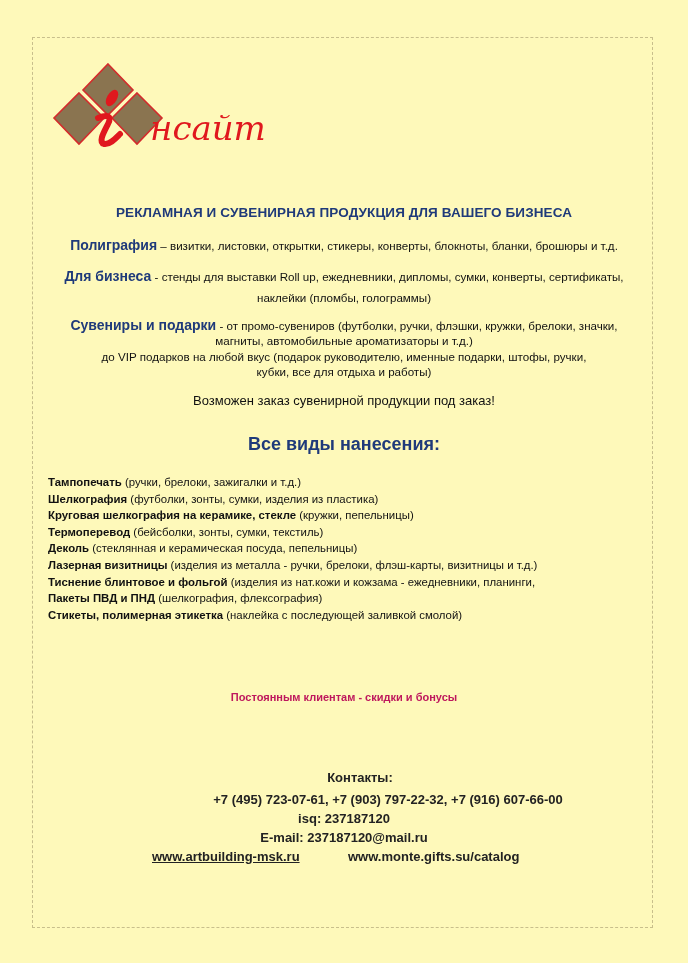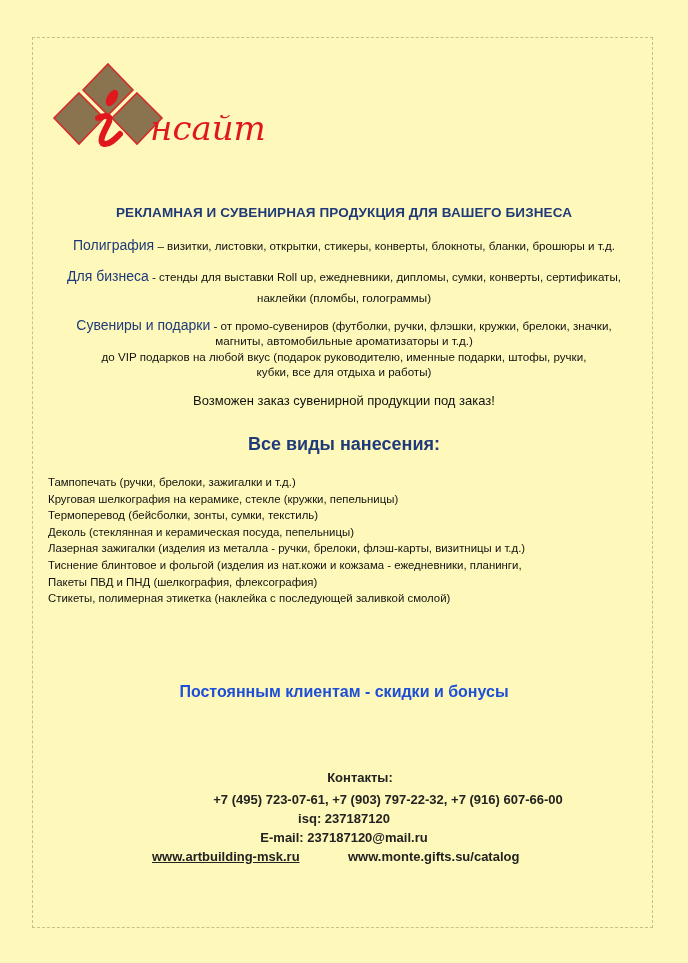--- a/index.html
+++ b/index.html
@@ -10,25 +10,25 @@
   .frame {
     position:absolute; left:32px; top:37px; width:621px; height:891px;
     border:1px dashed #c8bf8c; box-sizing:border-box;
   }
   .logo { position:absolute; left:50px; top:58px; width:230px; height:100px; }
   .abs { position:absolute; white-space:nowrap; }
   .center { left:0; width:688px; text-align:center; }
   .blue { color:#1f3a7a; font-weight:bold; }
   .h1 { top:205px; font-size:13.5px; left:0; width:688px; text-align:center; letter-spacing:0.1px; }
   .line { font-size:11.6px; }
-  .cat { font-size:14px; color:#1f3a7a; font-weight:normal; }
+  .cat { font-size:14px; color:#1f3a7a; font-weight:bold; }
   .list { position:absolute; left:48px; top:474px; font-size:11.4px; line-height:16.6px; }
   .list div { white-space:nowrap; }
-  .list b { font-weight:normal; }
-  .red { color:#1d4ed8; font-weight:bold; font-size:16px; }
+  .list b { font-weight:bold; }
+  .red { color:#be185d; font-weight:bold; font-size:11px;margin-top:8px; }
   .contacts { font-size:13px; font-weight:bold; color:#222; }
   .u { text-decoration:underline; }
 </style>
 </head>
 <body>
 
 <div class="frame"></div>
 
 <svg class="logo" viewBox="0 0 230 100" width="230" height="100">
   <g fill="#8a7450" stroke="#d42b2b" stroke-width="1.6">
@@ -58,24 +58,25 @@
 <div class="abs center line" style="top:334px;">магниты, автомобильные ароматизаторы и т.д.)</div>
 <div class="abs center line" style="top:350px;">до VIP подарков на любой вкус (подарок руководителю, именные подарки, штофы, ручки,</div>
 <div class="abs center line" style="top:365px;">кубки, все для отдыха и работы)</div>
 
 <div class="abs center" style="top:393px; font-size:13px;">Возможен заказ сувенирной продукции под заказ!</div>
 
 <div class="abs center blue" style="top:434px; font-size:18px;">Все виды нанесения:</div>
 
 <div class="list">
   <div><b>Тампопечать</b><span> (ручки, брелоки, зажигалки и т.д.)</span></div>
+  <div><b>Шелкография</b><span> (футболки, зонты, сумки, изделия из пластика)</span></div>
   <div><b>Круговая шелкография на керамике, стекле</b><span> (кружки, пепельницы)</span></div>
   <div><b>Термоперевод</b><span> (бейсболки, зонты, сумки, текстиль)</span></div>
   <div><b>Деколь</b><span> (стеклянная и керамическая посуда, пепельницы)</span></div>
-  <div><b>Лазерная зажигалки</b><span> (изделия из металла - ручки, брелоки, флэш-карты, визитницы и т.д.)</span></div>
+  <div><b>Лазерная визитницы</b><span> (изделия из металла - ручки, брелоки, флэш-карты, визитницы и т.д.)</span></div>
   <div><b>Тиснение блинтовое и фольгой</b><span> (изделия из нат.кожи и кожзама - ежедневники, планинги,</span></div>
   <div><b>Пакеты ПВД и ПНД</b><span> (шелкография, флексография)</span></div>
   <div><b>Стикеты, полимерная этикетка</b><span> (наклейка с последующей заливкой смолой)</span></div>
 </div>
 
 <div class="abs center red" style="top:683px;">Постоянным клиентам - скидки и бонусы</div>
 
 <div class="abs center contacts" style="top:770px;margin-left:16px;">Контакты:</div>
 <div class="abs center contacts" style="top:792px;padding-left:44px;">+7 (495) 723-07-61, +7 (903) 797-22-32, +7 (916) 607-66-00</div>
 <div class="abs center contacts" style="top:811px;">isq: 237187120</div>

